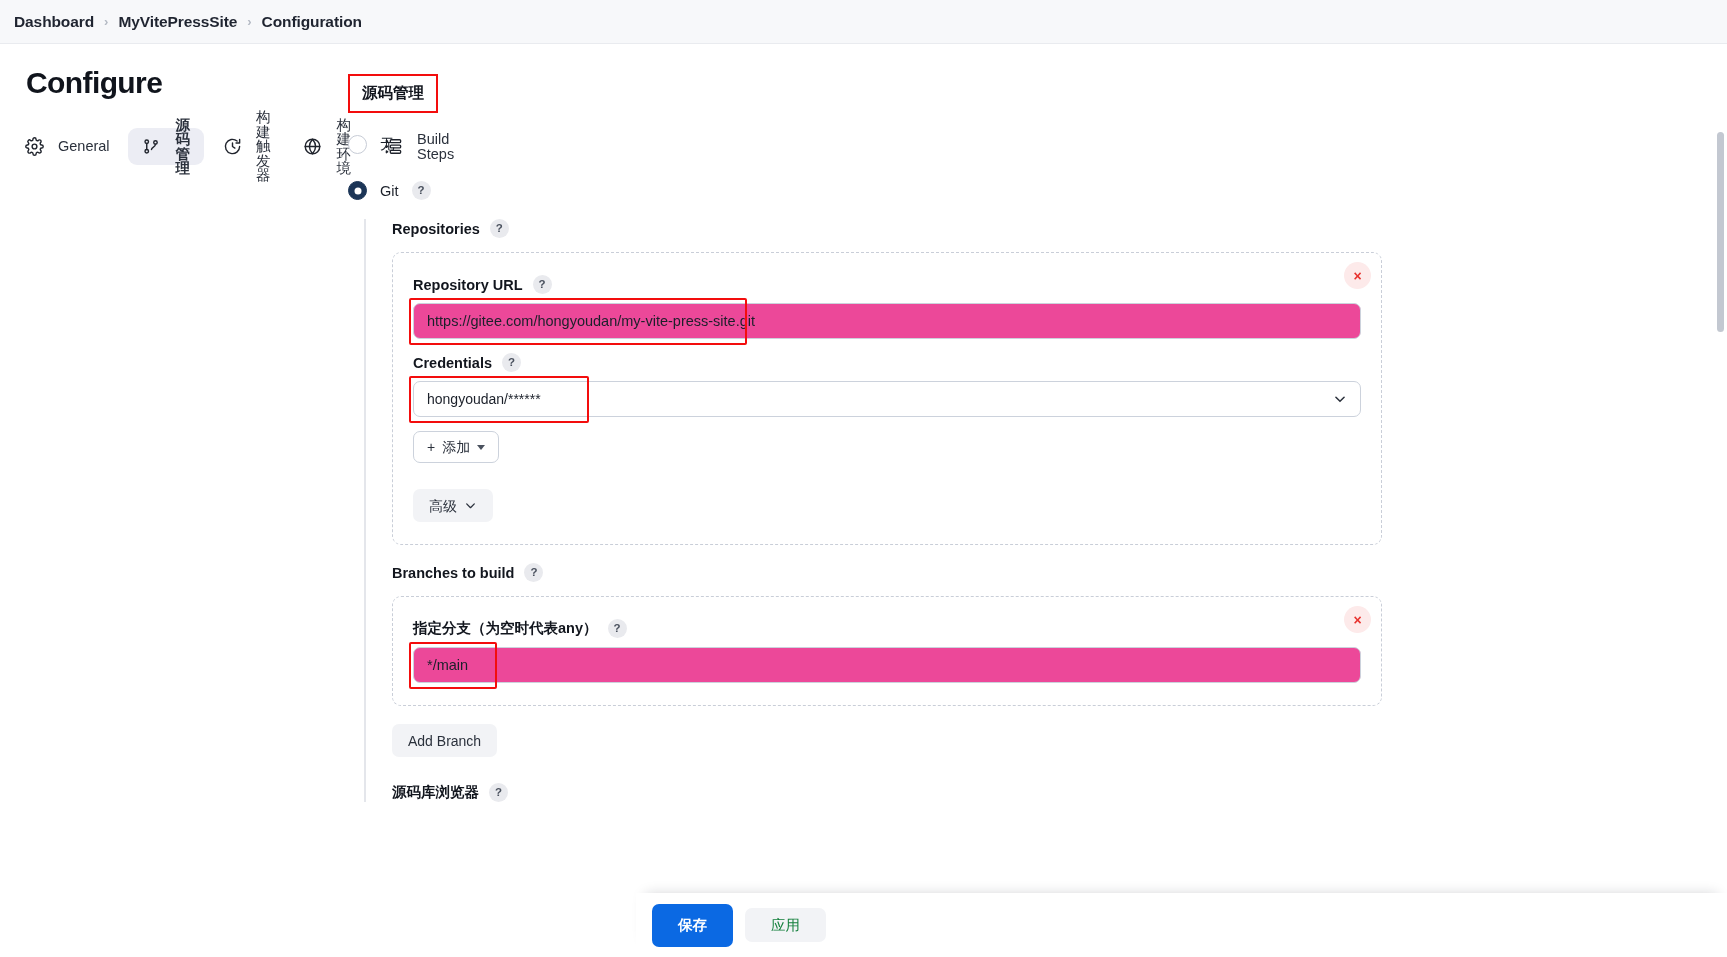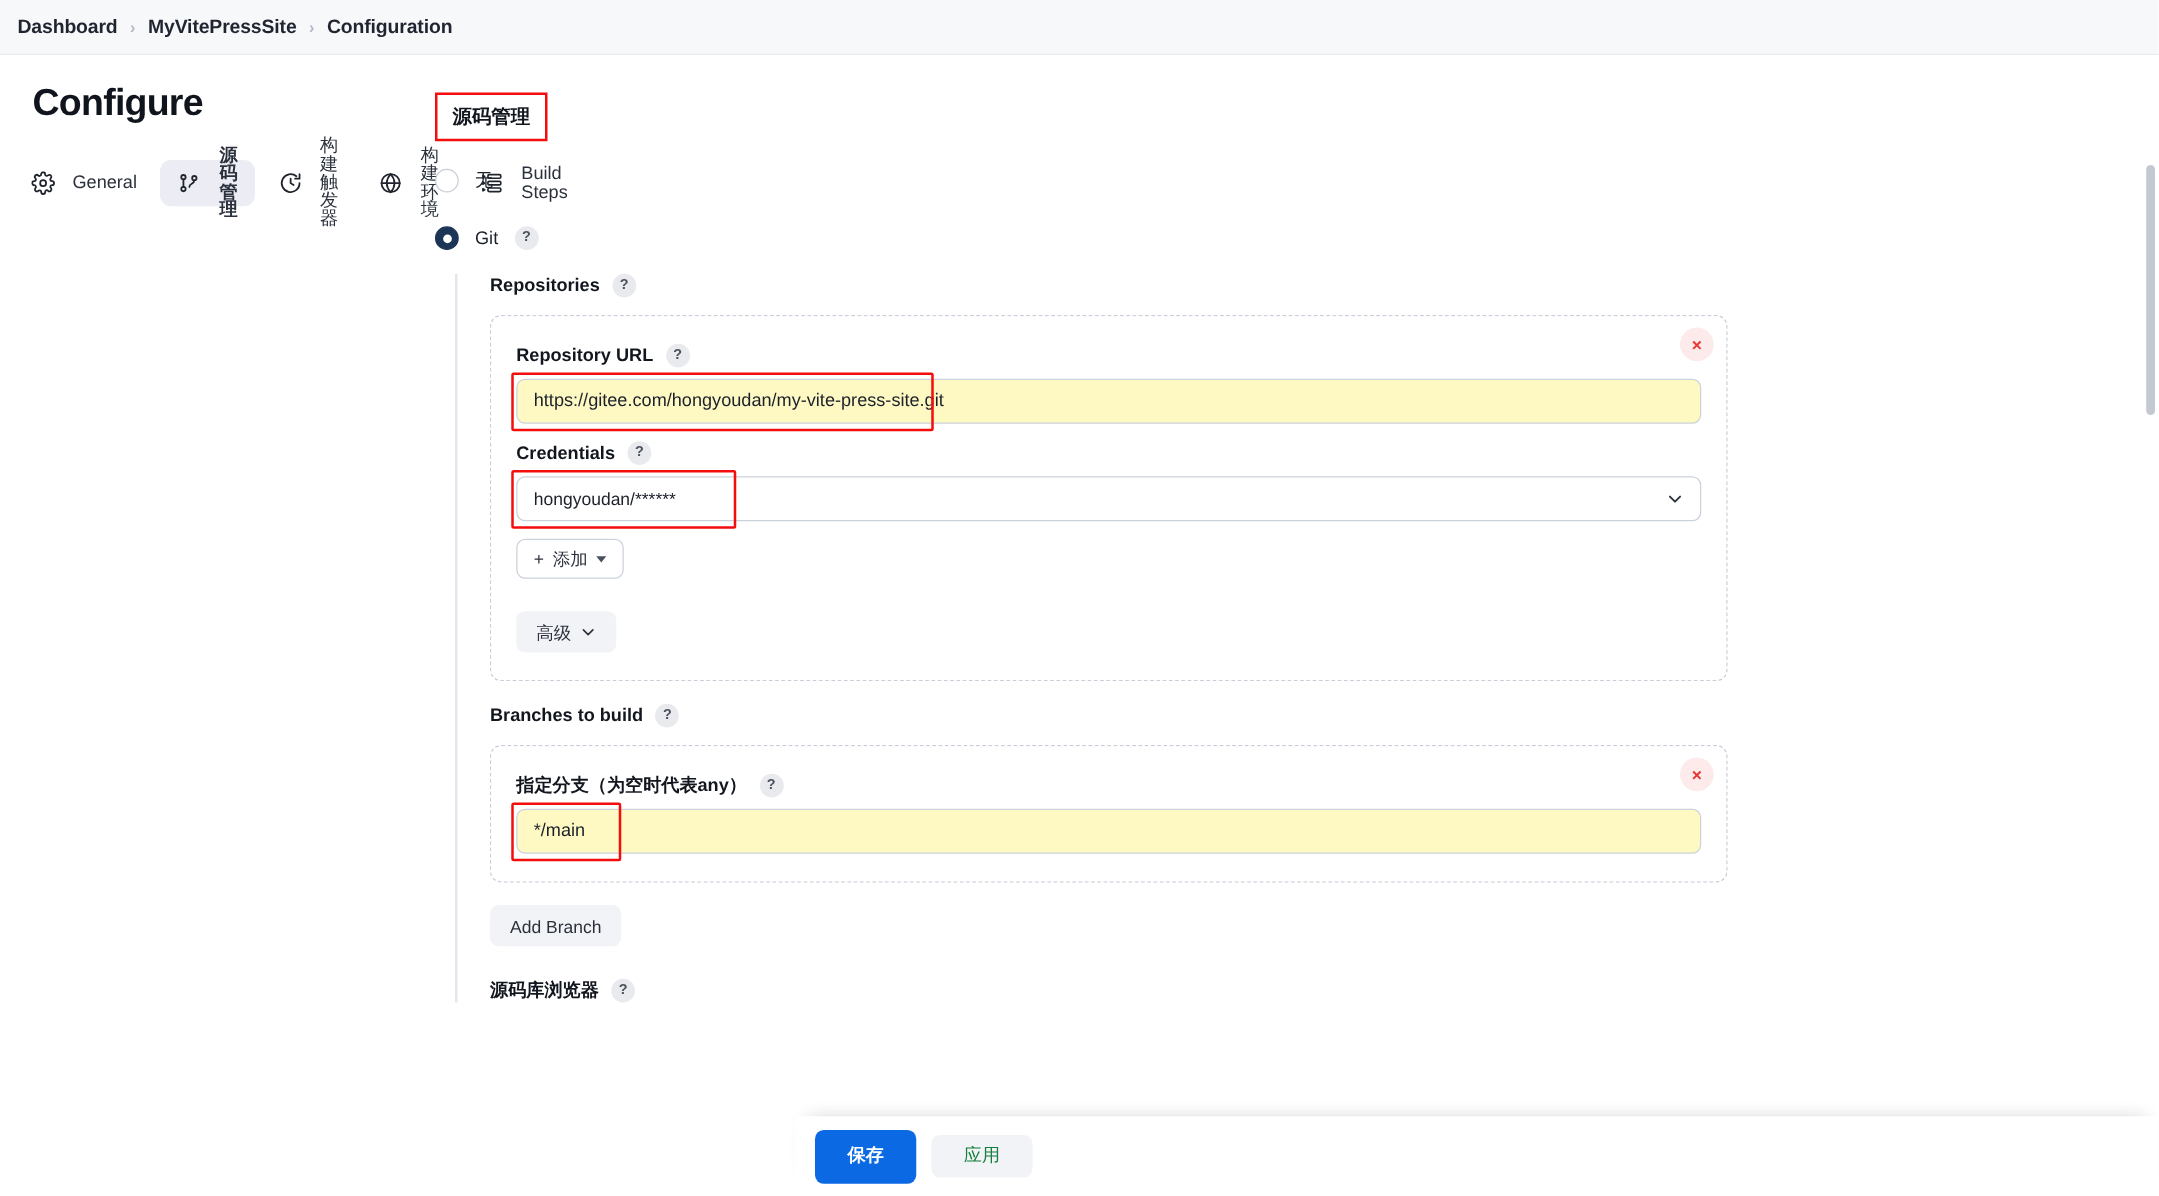--- a/index.html
+++ b/index.html
@@ -197,21 +197,21 @@
     color: #12161e;
     margin-bottom: 9px;
   }
 
   .input-wrap { position: relative; }
   .txt-input {
     width: 100%;
     height: 36px;
     border: 1.4px solid #ccd2dc;
     border-radius: 7px;
-    background: #fef9c3;
+    background: #ec4899;
     padding: 0 13px;
     font-size: 14.5px;
     font-family: inherit;
     color: #1b202a;
     outline: none;
   }
   .txt-input::placeholder { color: #9aa2b0; }
   .select-wrap { position: relative; }
   .sel-input {
     width: 100%;

